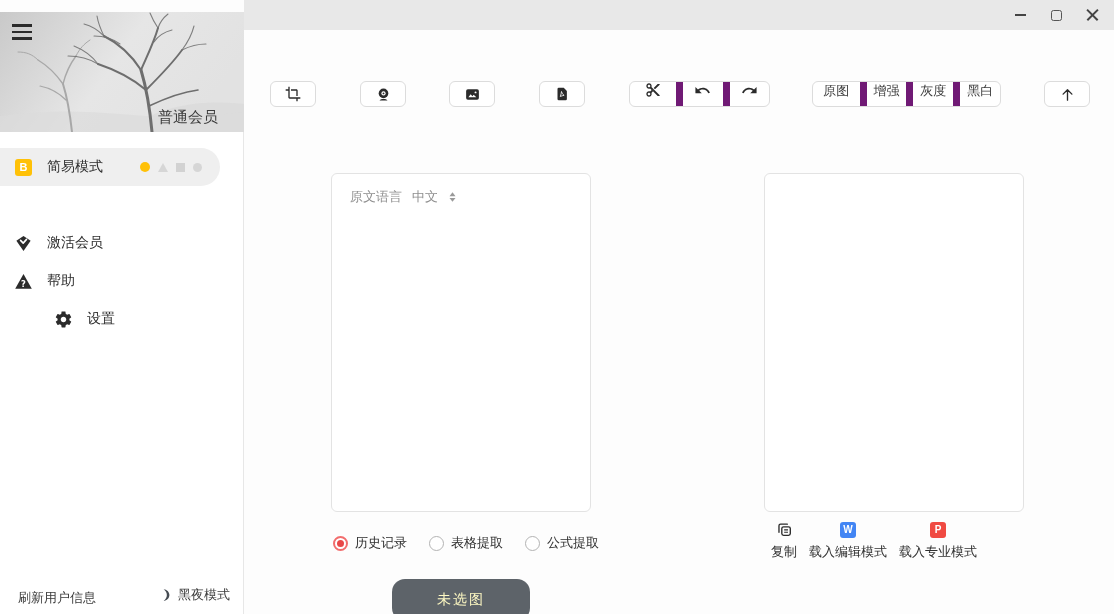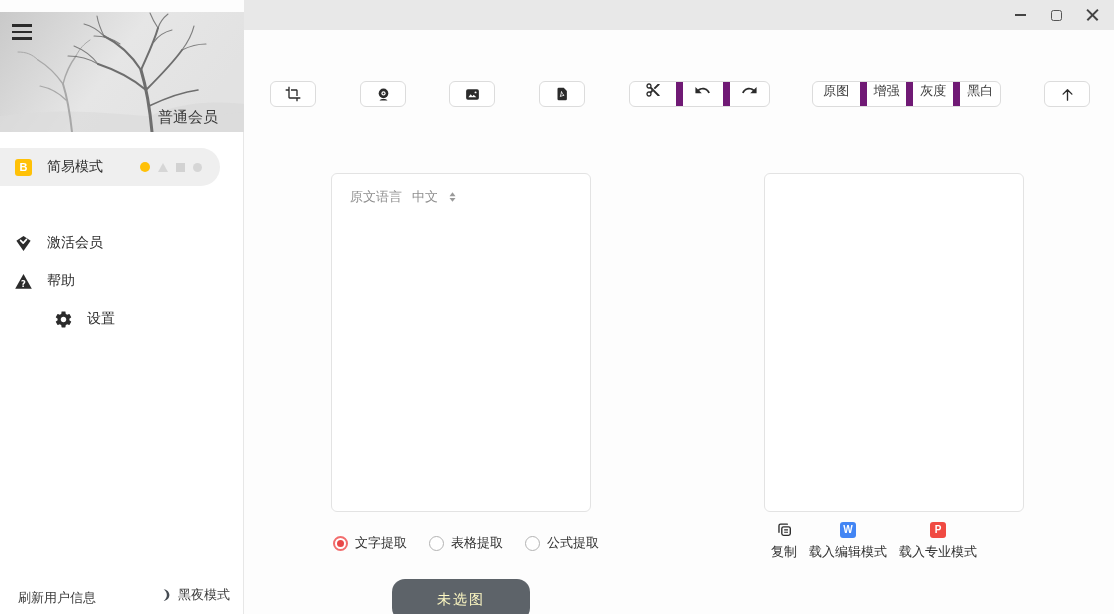--- a/index.html
+++ b/index.html
@@ -286,21 +286,21 @@
         <path d="M5 13.5 L1.6 9 H8.4 Z" fill="#9a9a9a"></path>
       </svg>
     </div>
   </div>
 
   <div class="panel" style="left:764px;"></div>
 
   <div class="radio-row">
     <div class="radio-item selected">
       <span class="radio-circle"></span>
-      <span class="radio-label">文字提取</span>
+      <span class="radio-label">历史记录</span>
     </div>
     <div class="radio-item">
       <span class="radio-circle"></span>
       <span class="radio-label">表格提取</span>
     </div>
     <div class="radio-item">
       <span class="radio-circle"></span>
       <span class="radio-label">公式提取</span>
     </div>
   </div>

